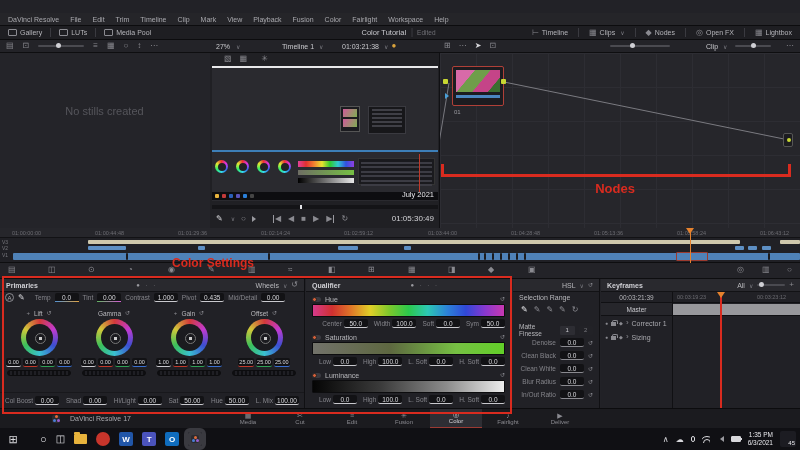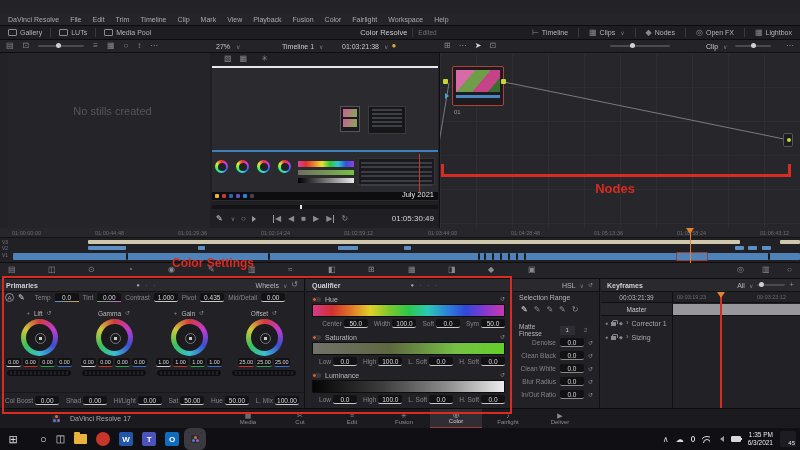--- a/index.html
+++ b/index.html
@@ -30,21 +30,21 @@
   .proj .ps{color:#6f6f75;font-size:6.5px;}
   .topright{margin-left:auto;display:flex;align-items:center;gap:10px;padding-right:8px;}
   .topright .item{display:flex;align-items:center;gap:3px;color:#b5b5ba;}
   
   .toolrow{position:absolute;left:0;top:40px;width:800px;height:13px;background:#232328;border-bottom:1px solid #0e0e10;}
   .toolrow .seg{position:absolute;top:0;height:100%;display:flex;align-items:center;gap:7px;}
   .slider{width:46px;height:2px;background:#4a4a50;border-radius:1px;position:relative;}
   .slider i{position:absolute;top:-2px;width:5px;height:5px;border-radius:50%;background:#cfcfd4;}
   .tc{color:#cacace;font-size:7px;}
   
-  .gallery{position:absolute;left:8px;top:53px;width:240px;height:175px;background:#242429;border-right:1px solid #101013;}
+  .gallery{position:absolute;left:0;top:53px;width:240px;height:175px;background:#242429;border-right:1px solid #101013;}
   .gallery .empty{position:absolute;left:0;right:30px;top:52px;text-align:center;color:#55555b;font-size:11px;}
   .viewer{position:absolute;left:210px;top:53px;width:230px;height:175px;background:#202024;border-right:1px solid #101013;}
   .subicons{position:absolute;left:14px;top:2px;display:flex;gap:8px;}
   .video{position:absolute;left:2px;top:13px;width:226px;height:135px;background:#2a2a2f;border-top:2px solid #e8e8ea;overflow:hidden;}
   .flower{position:absolute;left:58px;top:26px;width:64px;height:48px;background:
      radial-gradient(circle at 30% 40%, #e0509a 0 30%, transparent 31%),
      radial-gradient(circle at 70% 30%, #d univ 0, transparent 0),
      radial-gradient(circle at 72% 35%, #e23a8c 0 25%, transparent 26%),
      radial-gradient(circle at 50% 75%, #c2327e 0 28%, transparent 29%),
      linear-gradient(140deg,#e77fb4 0 18%,#74a34a 19% 45%,#d14f94 46% 70%,#477a36 71%);}
@@ -218,21 +218,21 @@
     <div class="tbtn">
       <span class="bx"></span>
       <span>LUTs</span>
     </div>
     <div class="sep"></div>
     <div class="tbtn">
       <span class="bx"></span>
       <span>Media Pool</span>
     </div>
     <div class="proj">
-      <span class="pt">Color Resolve</span>
+      <span class="pt">Color Tutorial</span>
       <span class="sep"></span>
       <span class="ps">Edited</span>
     </div>
     <div class="topright">
       <div class="item">
         <span class="ic">⊢</span>
         <span>Timeline</span>
       </div>
       <div class="sep"></div>
       <div class="item">

